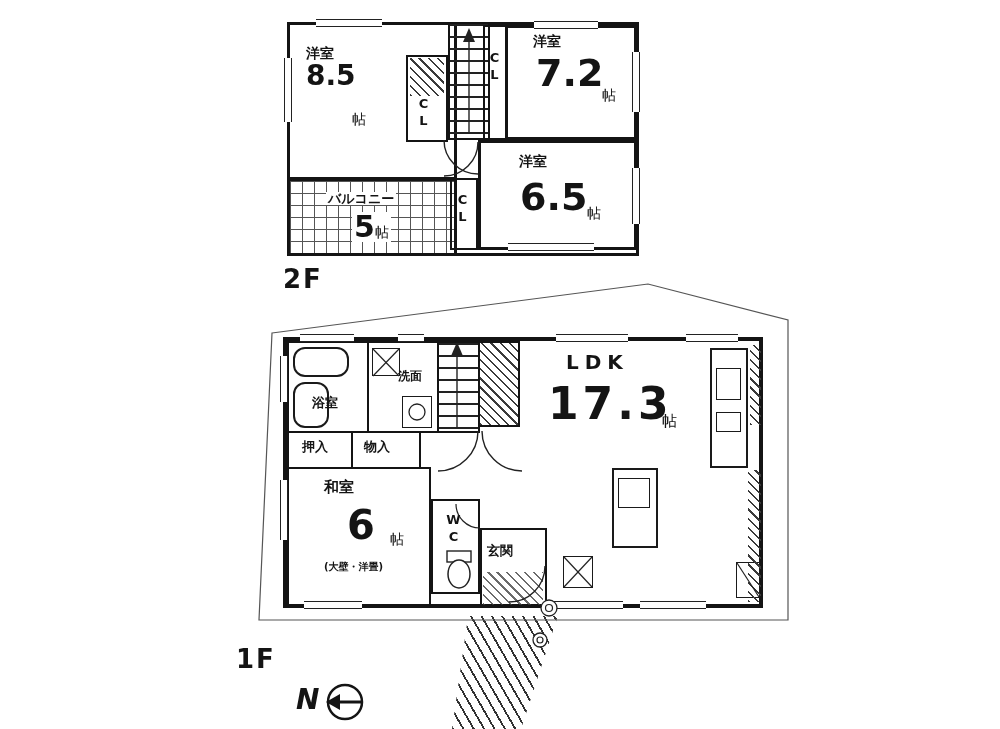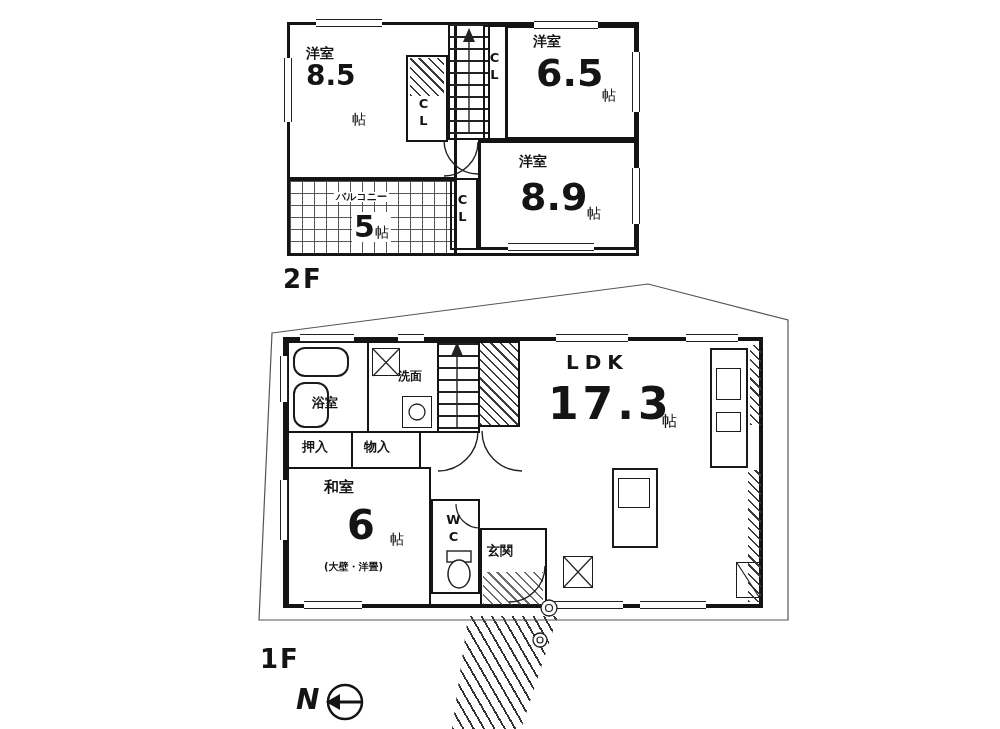--- a/index.html
+++ b/index.html
@@ -51,28 +51,28 @@
   <div class="winV" style="left:284px;top:58px;height:64px"></div>
   <div class="winV" style="left:632px;top:52px;height:60px"></div>
   <div class="winV" style="left:632px;top:168px;height:56px"></div>
   <div class="winH" style="left:508px;top:243px;width:86px"></div>
 
   <div class="lbl rname" style="left:306px;top:46px">洋室</div>
   <div class="lbl big" style="left:306px;top:62px;font-size:28px">8.5</div>
   <div class="lbl unit" style="left:352px;top:112px">帖</div>
 
   <div class="lbl rname" style="left:533px;top:34px">洋室</div>
-  <div class="lbl big" style="left:536px;top:54px;font-size:38px">6.5</div>
+  <div class="lbl big" style="left:536px;top:54px;font-size:38px">7.2</div>
   <div class="lbl unit" style="left:602px;top:88px">帖</div>
 
   <div class="lbl rname" style="left:519px;top:154px">洋室</div>
-  <div class="lbl big" style="left:520px;top:178px;font-size:38px">8.9</div>
+  <div class="lbl big" style="left:520px;top:178px;font-size:38px">6.5</div>
   <div class="lbl unit" style="left:587px;top:206px">帖</div>
 
-  <div class="lbl rname whitebg" style="left:334px;top:192px;font-size:10px">バルコニー</div>
+  <div class="lbl rname whitebg" style="left:326px;top:192px;font-size:13px">バルコニー</div>
   <div class="lbl whitebg" style="left:352px;top:212px"><span class="big" style="font-size:30px">5</span><span class="unit">帖</span></div>
 
   <div class="lbl vert" style="left:417px;top:96px">CL</div>
   <div class="lbl vert" style="left:488px;top:50px">CL</div>
   <div class="lbl vert" style="left:456px;top:192px">CL</div>
 
   <div class="lbl floorlbl" style="left:283px;top:266px">2F</div>
 
   <div class="room thick" style="left:283px;top:337px;width:480px;height:271px"></div>
 
@@ -124,21 +124,21 @@
   <div class="lbl unit" style="left:390px;top:532px">帖</div>
   <div class="lbl note" style="left:324px;top:562px">(大壁・洋畳)</div>
 
   <div class="lbl rname" style="left:312px;top:396px;font-size:13px">浴室</div>
   <div class="lbl rname" style="left:398px;top:370px;font-size:12px">洗面</div>
   <div class="lbl rname" style="left:302px;top:440px;font-size:13px">押入</div>
   <div class="lbl rname" style="left:364px;top:440px;font-size:13px">物入</div>
   <div class="lbl vert" style="left:447px;top:512px">WC</div>
   <div class="lbl rname" style="left:487px;top:544px;font-size:13px">玄関</div>
 
-  <div class="lbl floorlbl" style="left:260px;top:646px">1F</div>
+  <div class="lbl floorlbl" style="left:236px;top:646px">1F</div>
 
   <div class="roadhatch" style="left:452px;top:616px;width:115px;height:113px"></div>
 
   <div class="lbl" style="left:296px;top:686px;font-size:28px;font-style:italic;font-weight:700">N</div>
 
   <svg class="overlay" width="1000" height="729" viewBox="0 0 1000 729">
 
     <polygon points="272,333 648,284 788,320 788,620 259,620" fill="none" stroke="#555" stroke-width="1.2"></polygon>
 
     <path d="M478,142 A34,34 0 0 1 444,176" fill="none" stroke="#222" stroke-width="1.4"></path>

